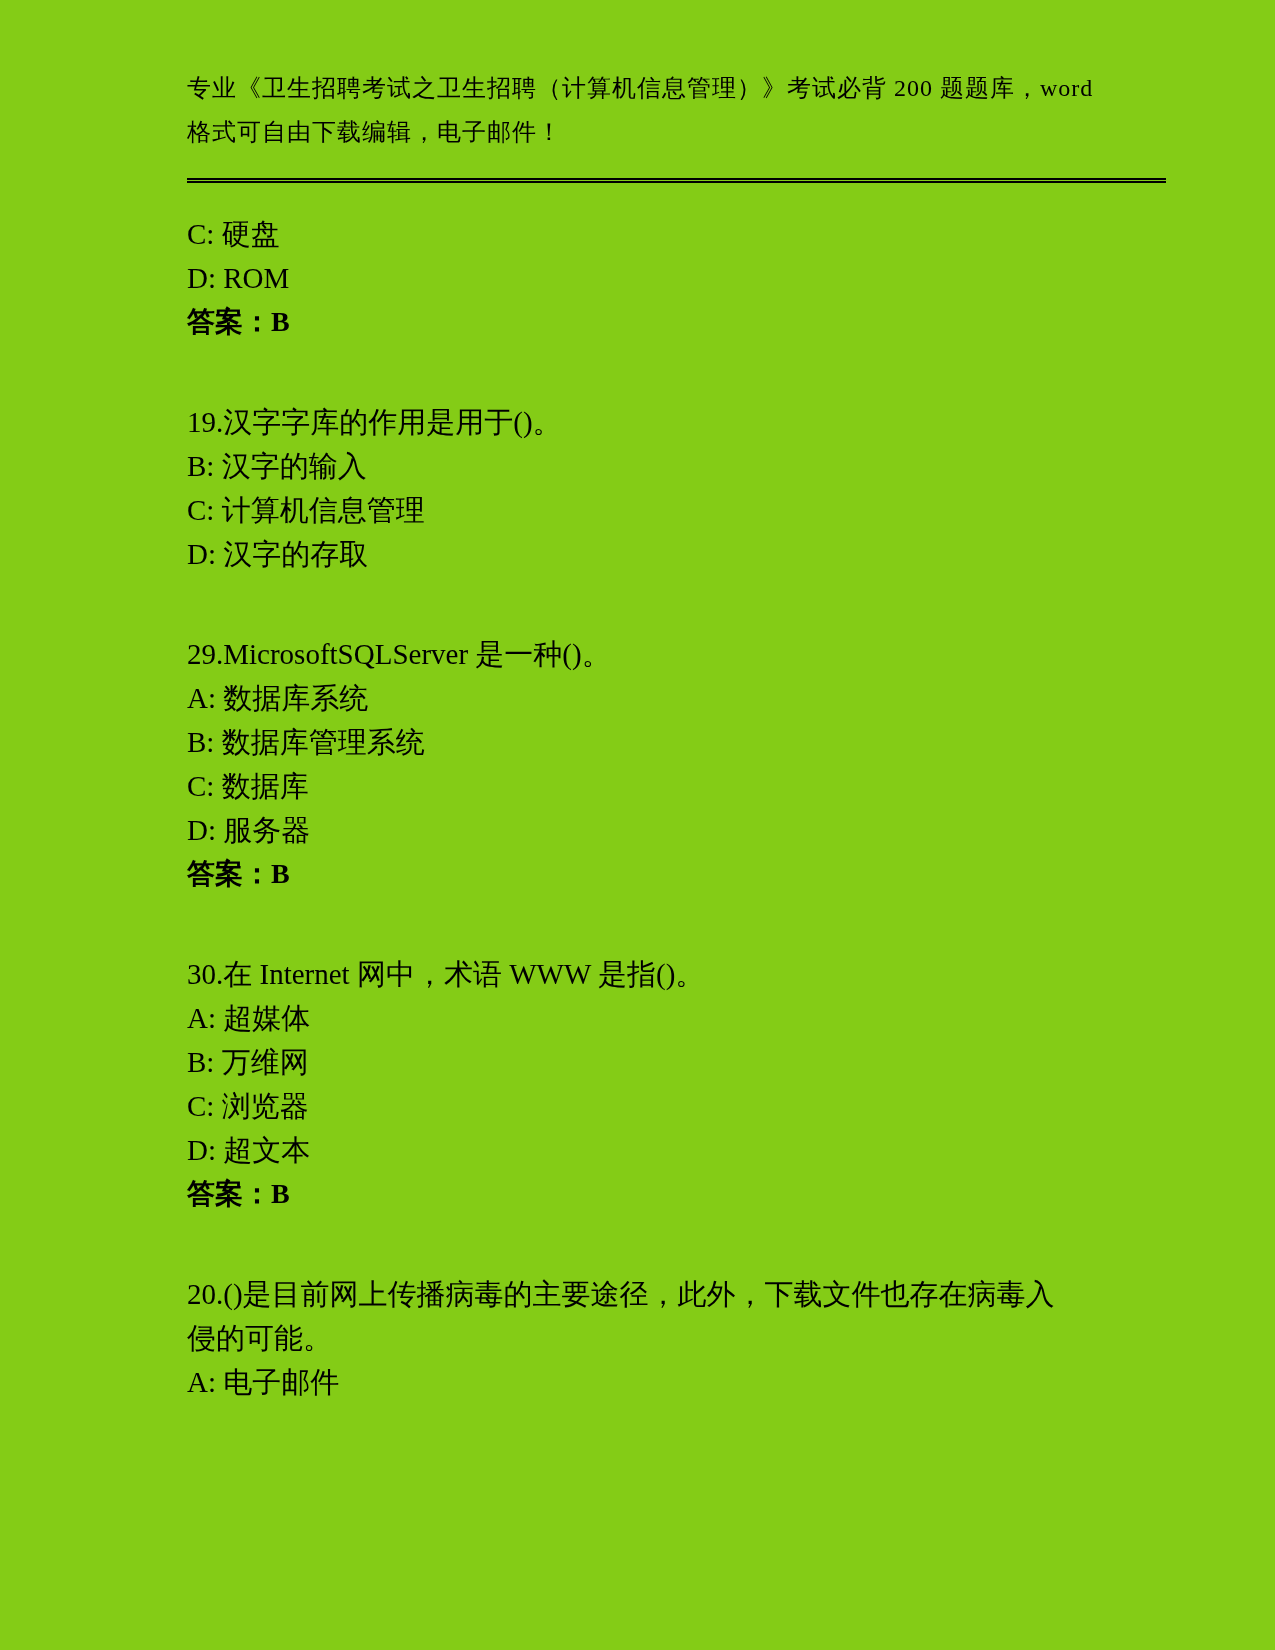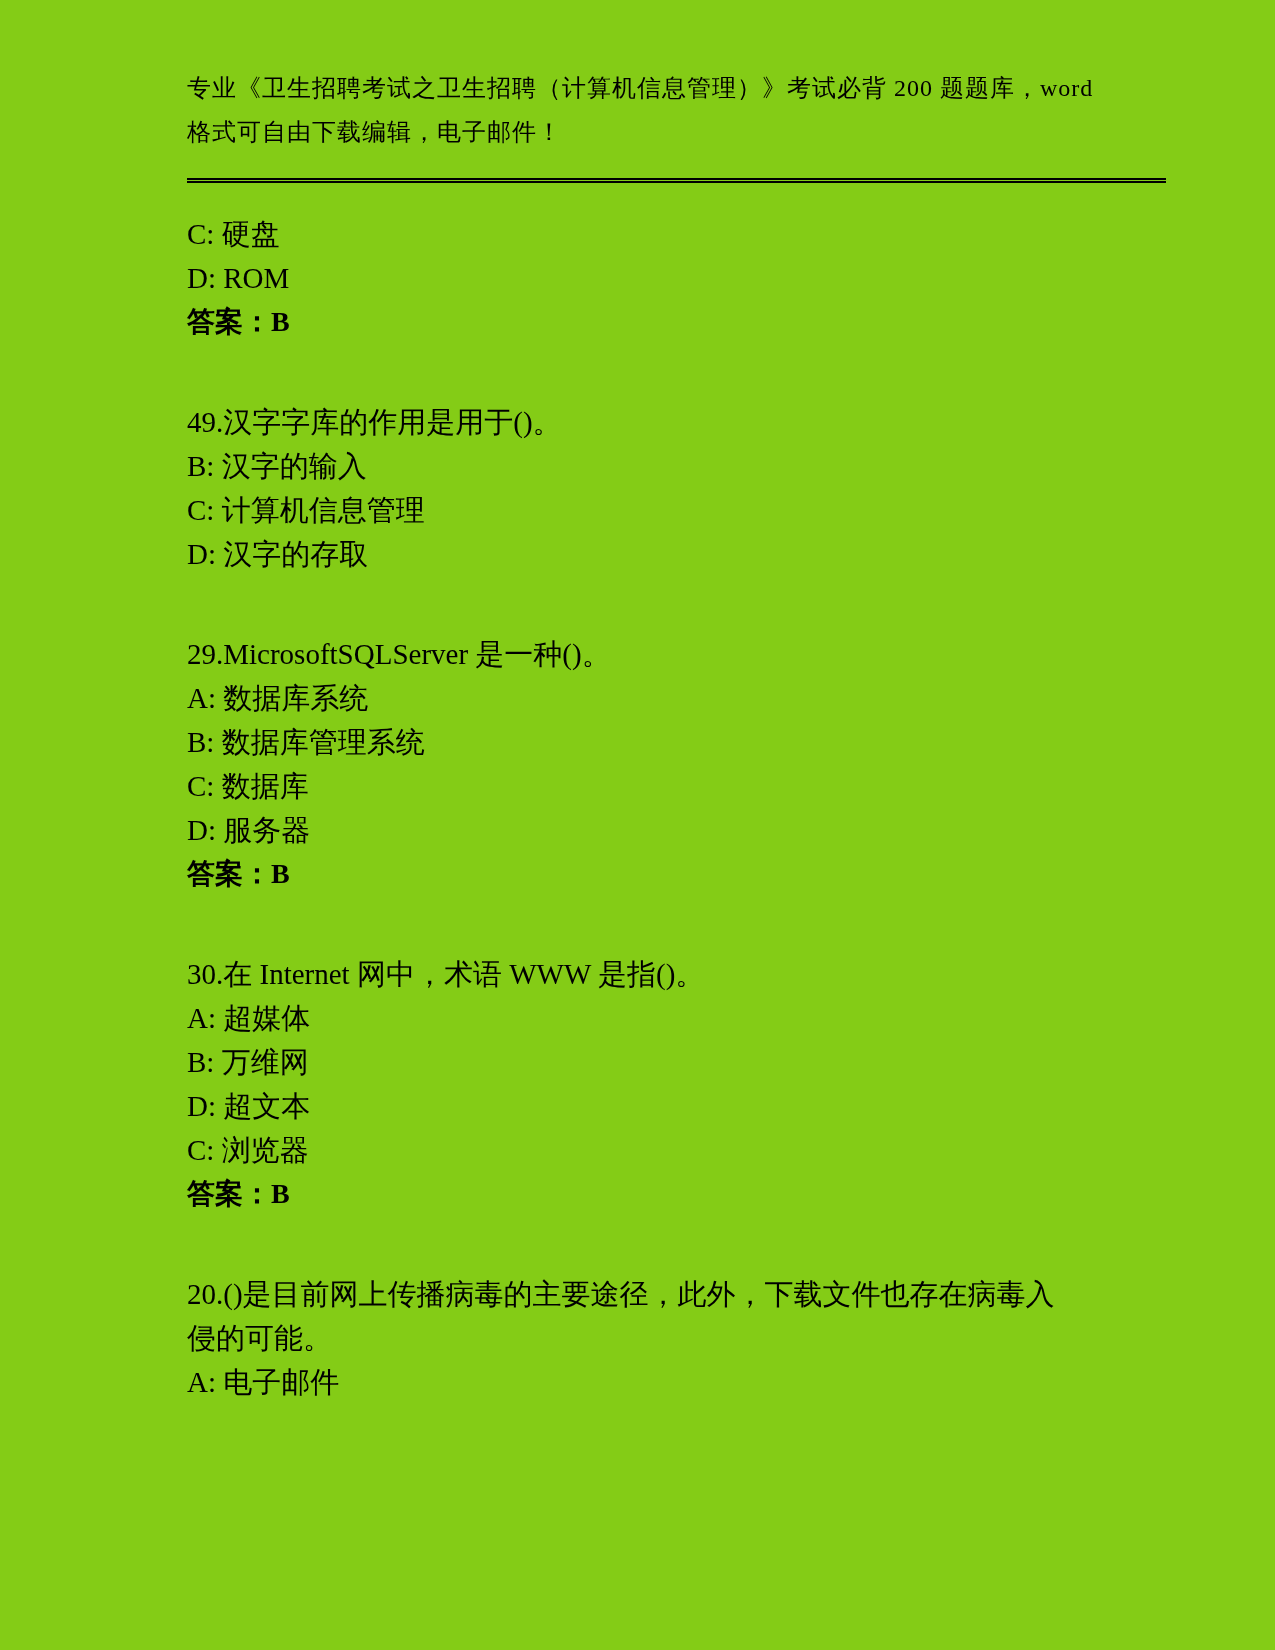--- a/index.html
+++ b/index.html
@@ -62,41 +62,41 @@
   <div class="header-rule"></div>
 
   <div class="content">
 
     <div class="line option">C: 硬盘</div>
     <div class="line option">D: ROM</div>
     <div class="line answer">答案：B</div>
 
     <div class="spacer"></div>
 
-    <div class="line question">49.汉字字库的作用是用于()。</div>
+    <div class="line question">19.汉字字库的作用是用于()。</div>
     <div class="line option">B: 汉字的输入</div>
     <div class="line option">C: 计算机信息管理</div>
     <div class="line option">D: 汉字的存取</div>
 
     <div class="spacer"></div>
 
     <div class="line question">29.MicrosoftSQLServer 是一种()。</div>
     <div class="line option">A: 数据库系统</div>
     <div class="line option">B: 数据库管理系统</div>
     <div class="line option">C: 数据库</div>
     <div class="line option">D: 服务器</div>
     <div class="line answer">答案：B</div>
 
     <div class="spacer"></div>
 
     <div class="line question">30.在 Internet 网中，术语 WWW 是指()。</div>
     <div class="line option">A: 超媒体</div>
     <div class="line option">B: 万维网</div>
+    <div class="line option">C: 浏览器</div>
     <div class="line option">D: 超文本</div>
-    <div class="line option">C: 浏览器</div>
     <div class="line answer">答案：B</div>
 
     <div class="spacer"></div>
 
     <div class="line question">20.()是目前网上传播病毒的主要途径，此外，下载文件也存在病毒入
 侵的可能。</div>
     <div class="line option">A: 电子邮件</div>
 
   </div>
 </div>

